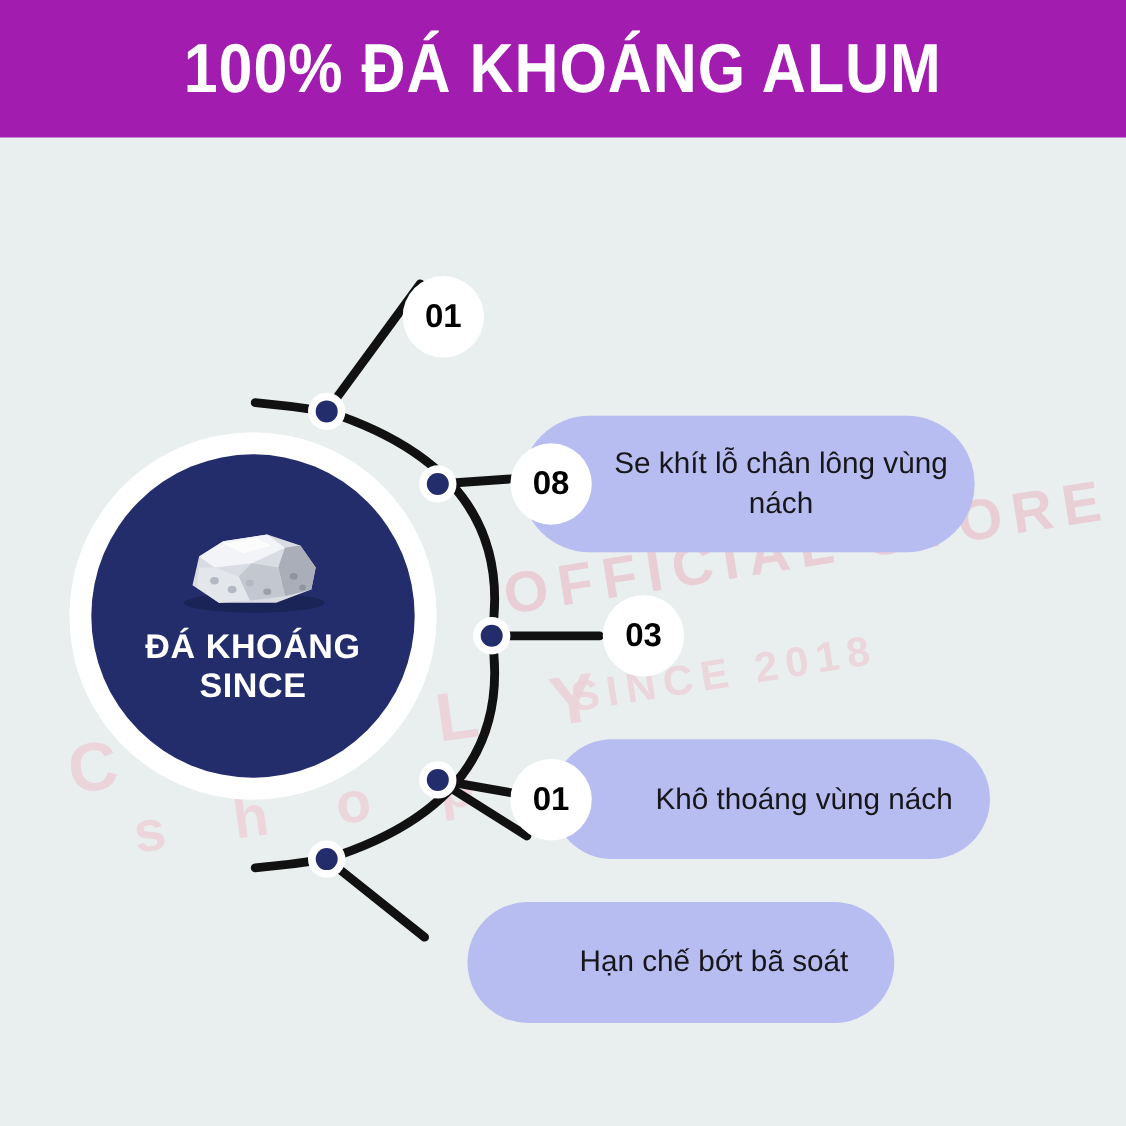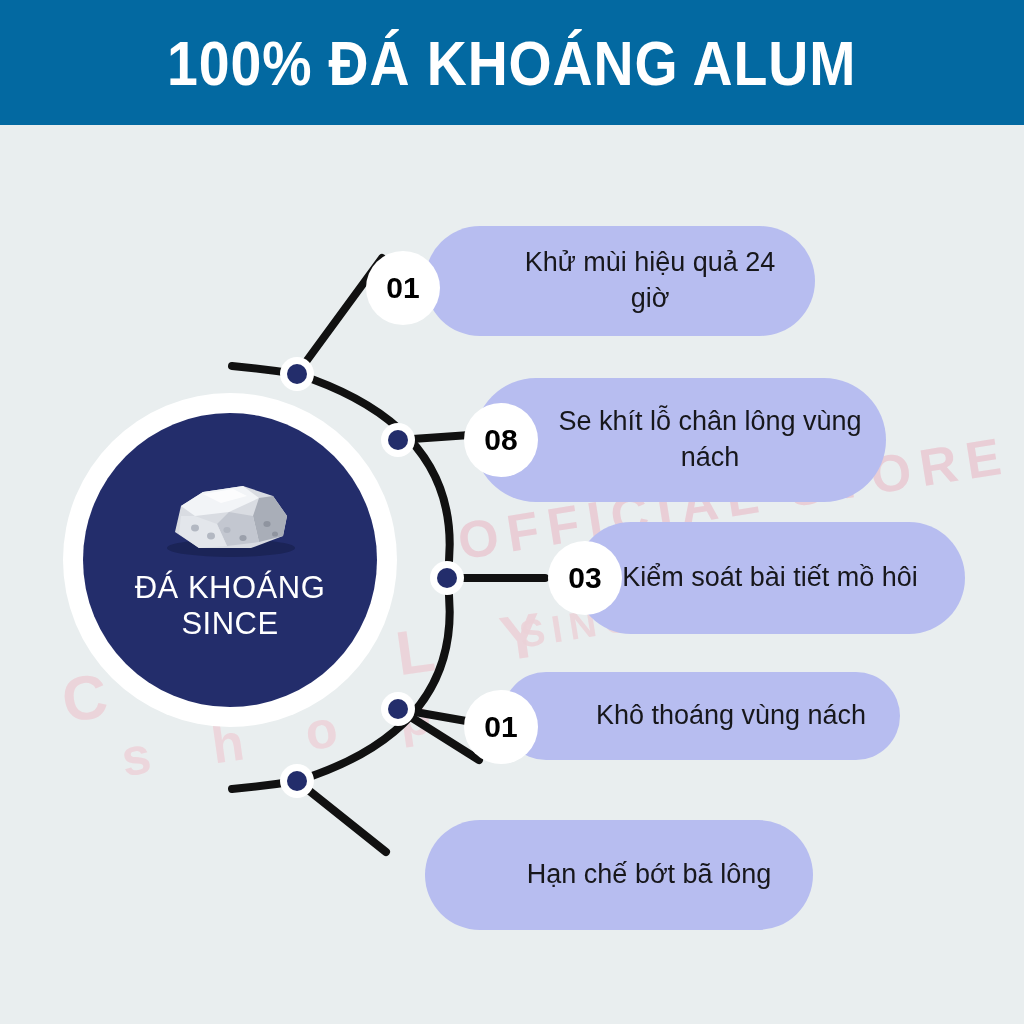--- a/index.html
+++ b/index.html
@@ -13,21 +13,21 @@
     position:relative;
     width:1024px; height:1024px;
     background:#e9eeef;
     overflow:hidden;
   }
 
   
   .header-bar {
     position:absolute; left:0; top:0;
     width:1024px; height:125px;
-    background:#0369a1;
+    background:#a21caf;
     display:flex; align-items:center; justify-content:center;
   }
   .header-title {
     color:#ffffff;
     font-size:63px;
     font-weight:700;
     letter-spacing:1px;
     transform:scaleX(0.88);
     white-space:nowrap;
     font-family:"Liberation Sans", sans-serif;
@@ -100,21 +100,21 @@
     justify-content:center;
   }
   .rock-wrap {
     width:150px; height:86px;
     margin-top:-6px;
     margin-bottom:12px;
   }
   .center-label {
     color:#ffffff;
     font-size:31px;
-    font-weight:400;
+    font-weight:700;
     line-height:1.16;
     text-align:center;
     letter-spacing:.5px;
   }
 
   
   .pill {
     position:absolute;
     background:#b7bdf0;
     border-radius:999px;
@@ -215,38 +215,32 @@
         <ellipse cx="112" cy="52" rx="3.6" ry="3" fill="#8f949f"></ellipse>
         <ellipse cx="120" cy="62" rx="3" ry="2.6" fill="#8f949f"></ellipse>
       </svg>
     </div>
     <div class="center-label">
       <div>ĐÁ KHOÁNG</div>
       <div>SINCE</div>
     </div>
   </div>
 
-  <div class="pill" style="left:425px; top:226px; width:390px; height:110px;">
-    <div class="pill-text shift-r">Khử mùi hiệu quả 24 giờ</div>
-  </div>
 
   <div class="pill" style="left:474px; top:378px; width:412px; height:124px;">
     <div class="pill-text shift-r">Se khít lỗ chân lông vùng nách</div>
   </div>
 
-  <div class="pill" style="left:575px; top:522px; width:390px; height:112px;">
-    <div class="pill-text">Kiểm soát bài tiết mồ hôi</div>
-  </div>
-
-  <div class="pill" style="left:502px; top:672px; width:398px; height:88px;">
+
+  <div class="pill" style="left:502px; top:672px; width:398px; height:109px;">
     <div class="pill-text shift-r">Khô thoáng vùng nách</div>
   </div>
 
   <div class="pill" style="left:425px; top:820px; width:388px; height:110px;">
-    <div class="pill-text shift-r">Hạn chế bớt bã lông</div>
+    <div class="pill-text shift-r">Hạn chế bớt bã soát</div>
   </div>
 
   <div class="badge" style="left:366px; top:251px;">01</div>
   <div class="badge" style="left:464px; top:403px;">08</div>
   <div class="badge" style="left:548px; top:541px;">03</div>
   <div class="badge" style="left:464px; top:690px;">01</div>
 
 </div>
 
 </body></html>

